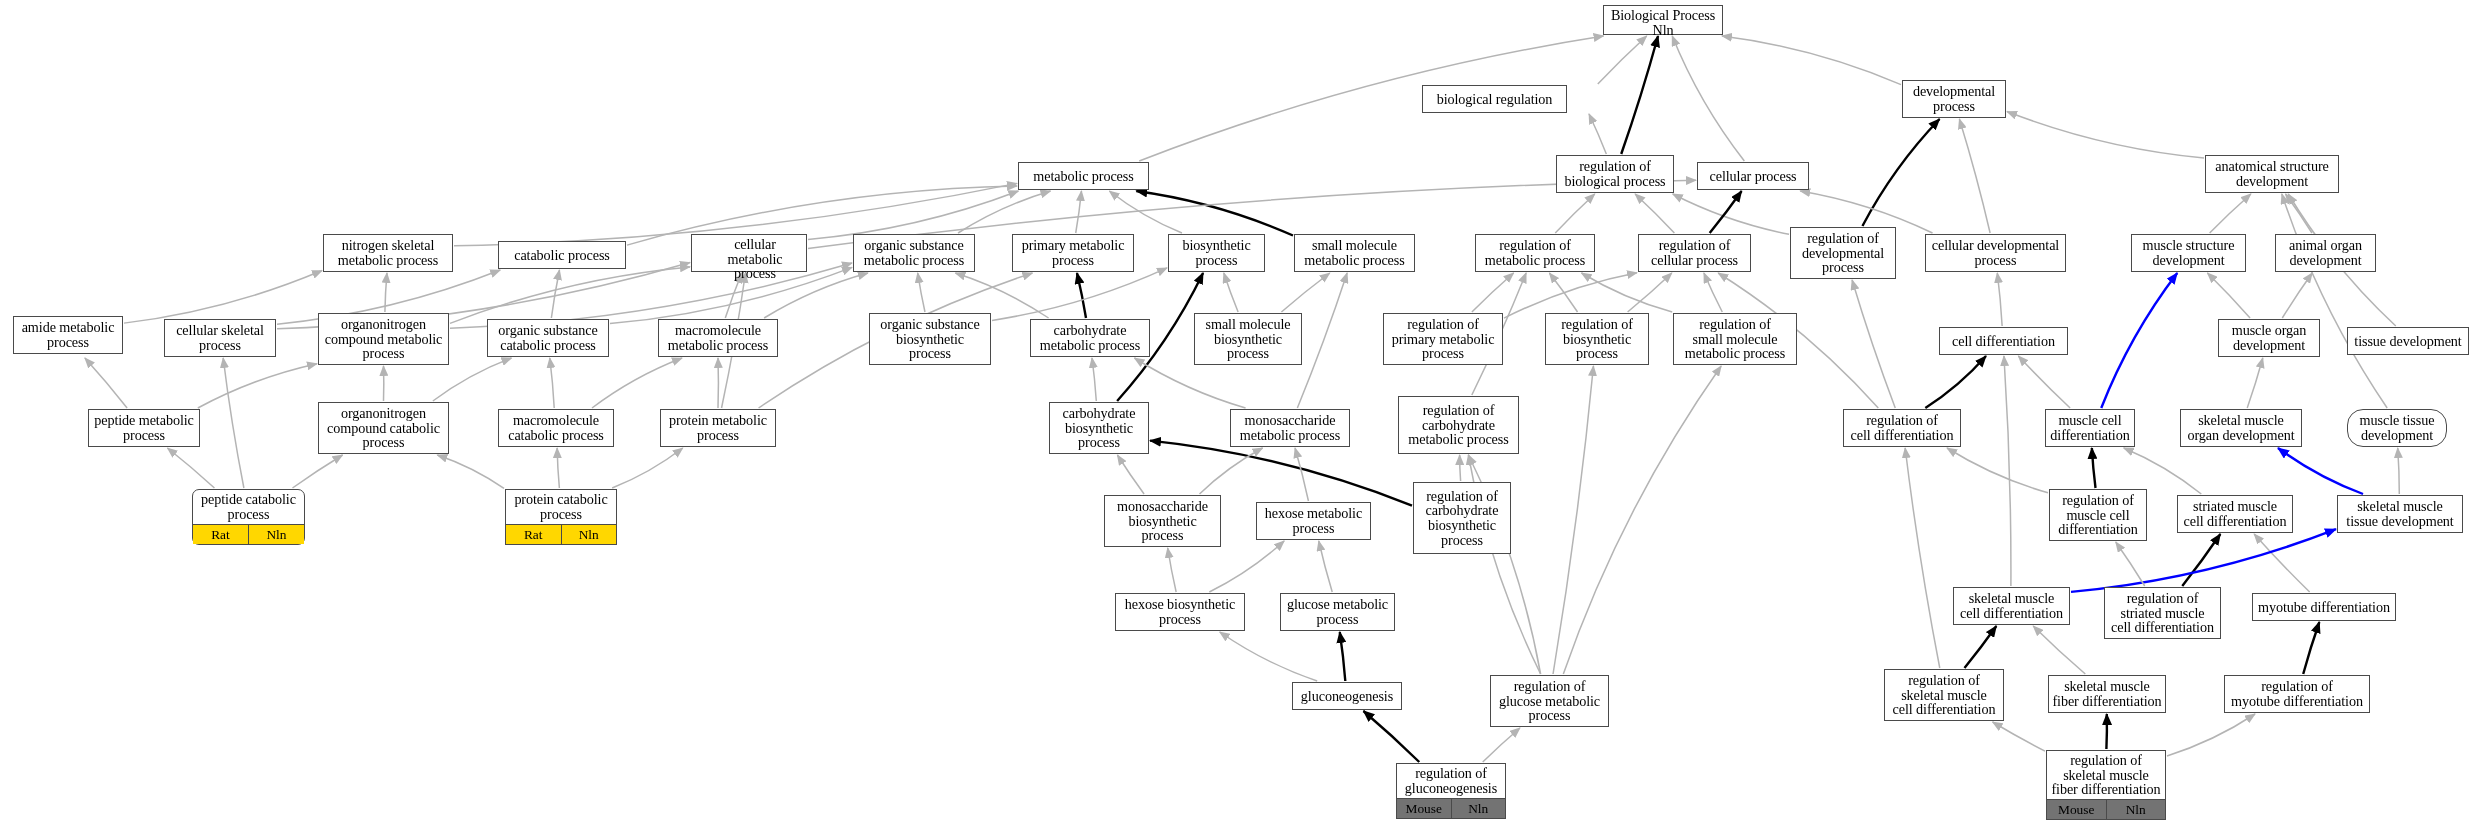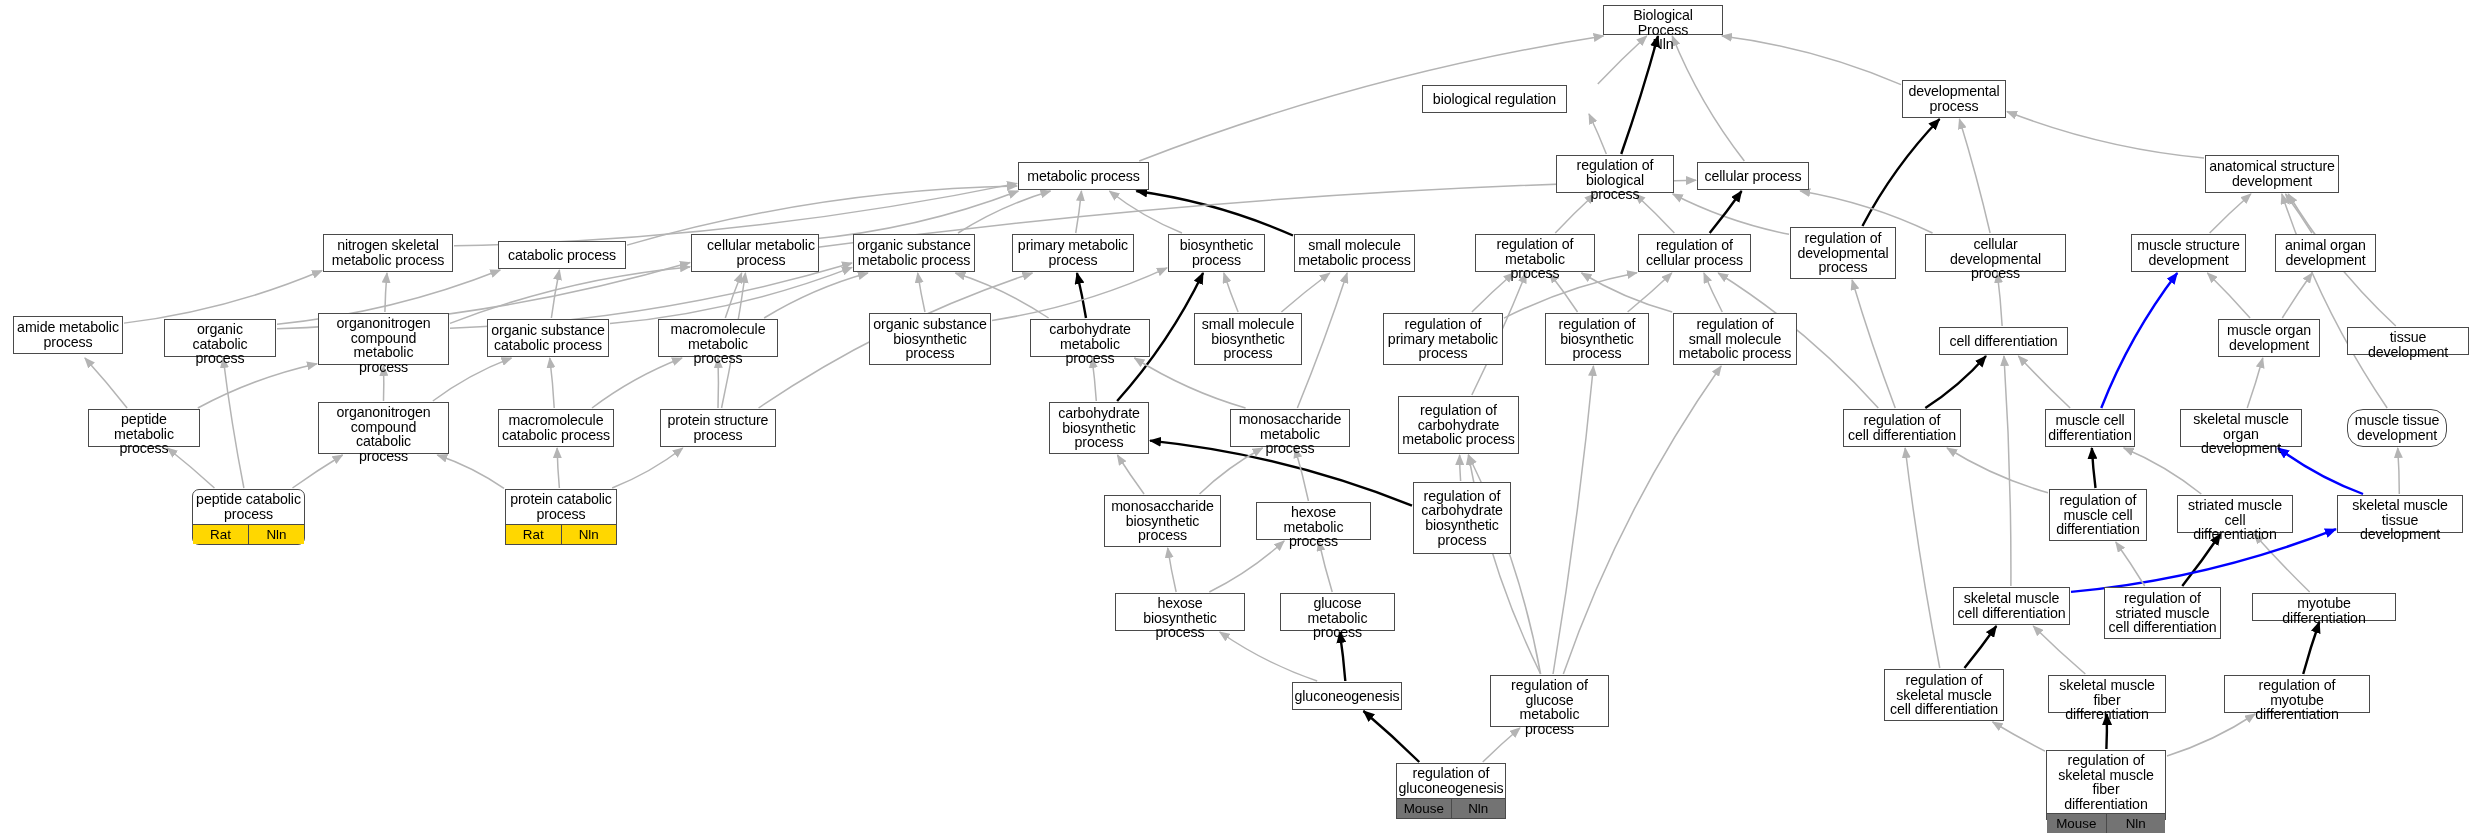--- a/index.html
+++ b/index.html
@@ -6,21 +6,21 @@
   html, body {
     margin: 0;
     padding: 0;
     background: #ffffff;
   }
   #canvas {
     position: relative;
     width: 2469px;
     height: 835px;
     background: #ffffff;
-    font-family: Liberation Sans, sans-serif;
+    font-family: Liberation Serif, serif;
     overflow: hidden;
   }
   #edge-layer {
     position: absolute;
     left: 0;
     top: 0;
     width: 2469px;
     height: 835px;
     pointer-events: none;
   }
@@ -225,21 +225,21 @@
         <div class="node-label">anatomical structure
 development</div>
       </div>
       <div class="node" style="left: 323px; top: 234px; width: 130px; height: 38px;">
         <div class="node-label">nitrogen skeletal
 metabolic process</div>
       </div>
       <div class="node" style="left: 498px; top: 241px; width: 128px; height: 28px;">
         <div class="node-label">catabolic process</div>
       </div>
-      <div class="node" style="left: 691px; top: 234px; width: 128px; height: 38px; padding-left: 12px;">
+      <div class="node" style="left: 691px; top: 234px; width: 116px; height: 38px; padding-left: 12px;">
         <div class="node-label">cellular metabolic
 process</div>
       </div>
       <div class="node" style="left: 853px; top: 234px; width: 122px; height: 38px;">
         <div class="node-label">organic substance
 metabolic process</div>
       </div>
       <div class="node" style="left: 1012px; top: 234px; width: 122px; height: 38px;">
         <div class="node-label">primary metabolic
 process</div>
@@ -275,21 +275,21 @@
       </div>
       <div class="node" style="left: 2275px; top: 234px; width: 101px; height: 38px;">
         <div class="node-label">animal organ
 development</div>
       </div>
       <div class="node" style="left: 13px; top: 316px; width: 110px; height: 38px; justify-content: flex-end;">
         <div class="node-label">amide metabolic
 process</div>
       </div>
       <div class="node" style="left: 164px; top: 319px; width: 112px; height: 38px;">
-        <div class="node-label">organic catabolic
+        <div class="node-label">cellular skeletal
 process</div>
       </div>
       <div class="node" style="left: 318px; top: 313px; width: 131px; height: 52px;">
         <div class="node-label">organonitrogen
 compound metabolic
 process</div>
       </div>
       <div class="node" style="left: 487px; top: 319px; width: 122px; height: 38px;">
         <div class="node-label">organic substance
 catabolic process</div>
@@ -344,21 +344,21 @@
       <div class="node" style="left: 318px; top: 402px; width: 131px; height: 52px;">
         <div class="node-label">organonitrogen
 compound catabolic
 process</div>
       </div>
       <div class="node" style="left: 498px; top: 409px; width: 116px; height: 38px;">
         <div class="node-label">macromolecule
 catabolic process</div>
       </div>
       <div class="node" style="left: 660px; top: 409px; width: 116px; height: 38px;">
-        <div class="node-label">protein structure
+        <div class="node-label">protein metabolic
 process</div>
       </div>
       <div class="node" style="left: 1049px; top: 402px; width: 100px; height: 52px;">
         <div class="node-label">carbohydrate
 biosynthetic
 process</div>
       </div>
       <div class="node" style="left: 1230px; top: 409px; width: 120px; height: 38px;">
         <div class="node-label">monosaccharide
 metabolic process</div>

